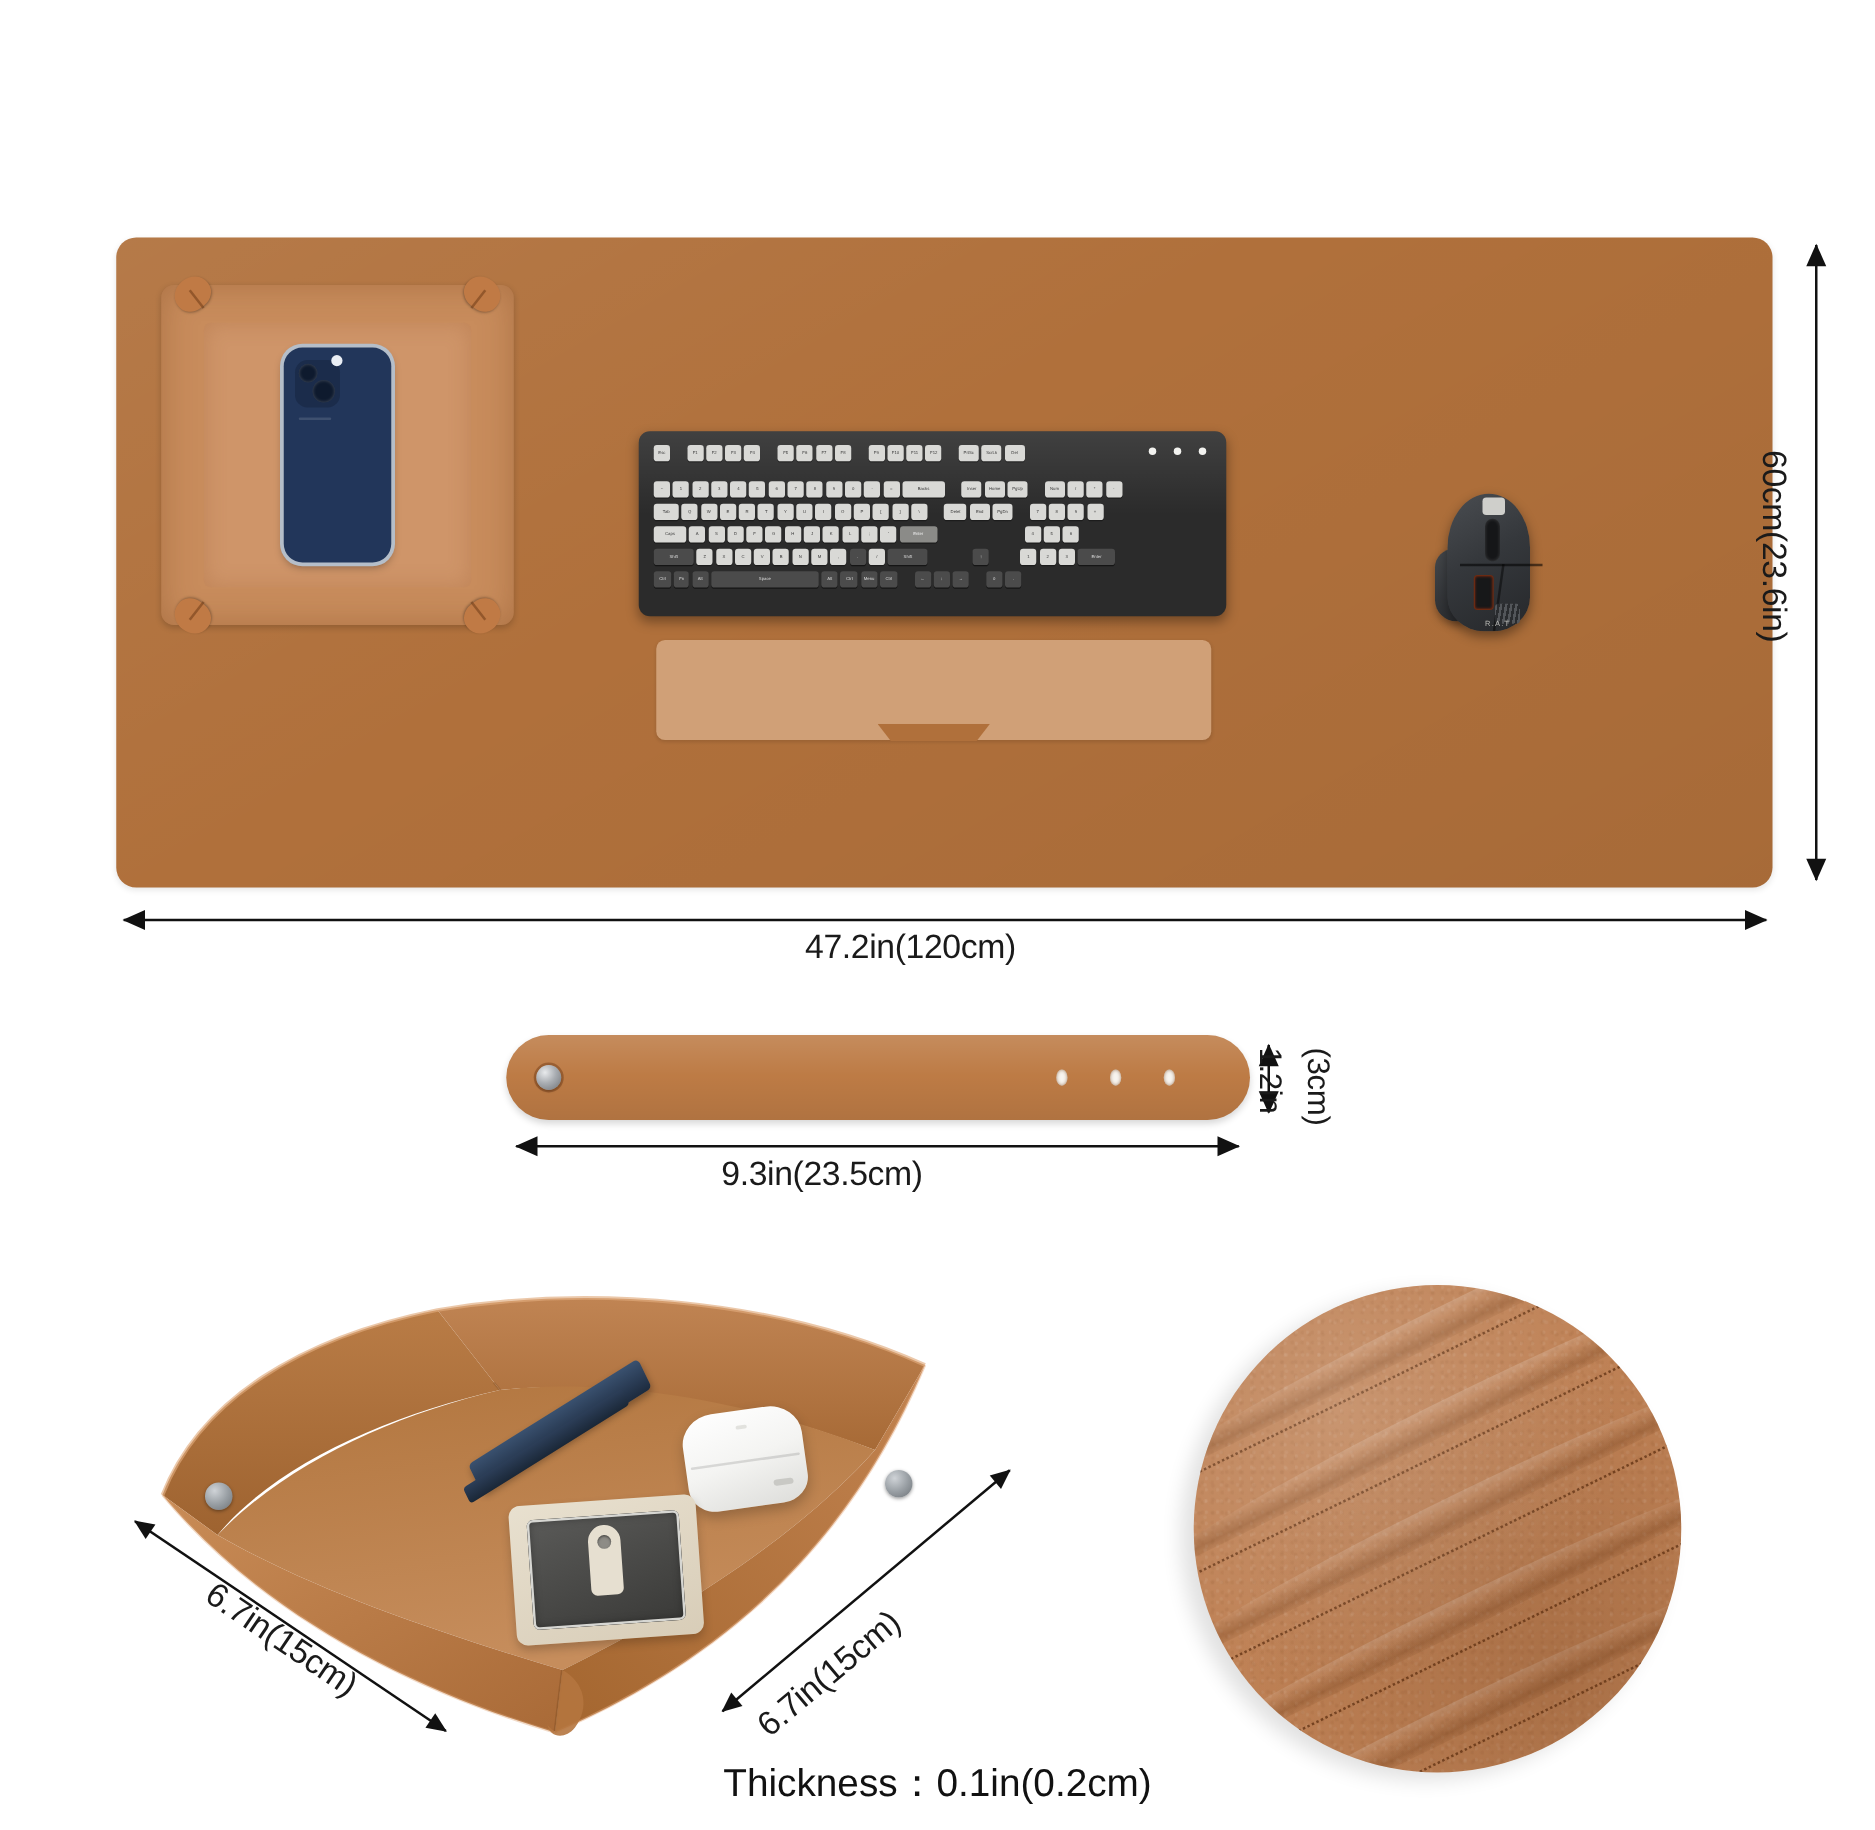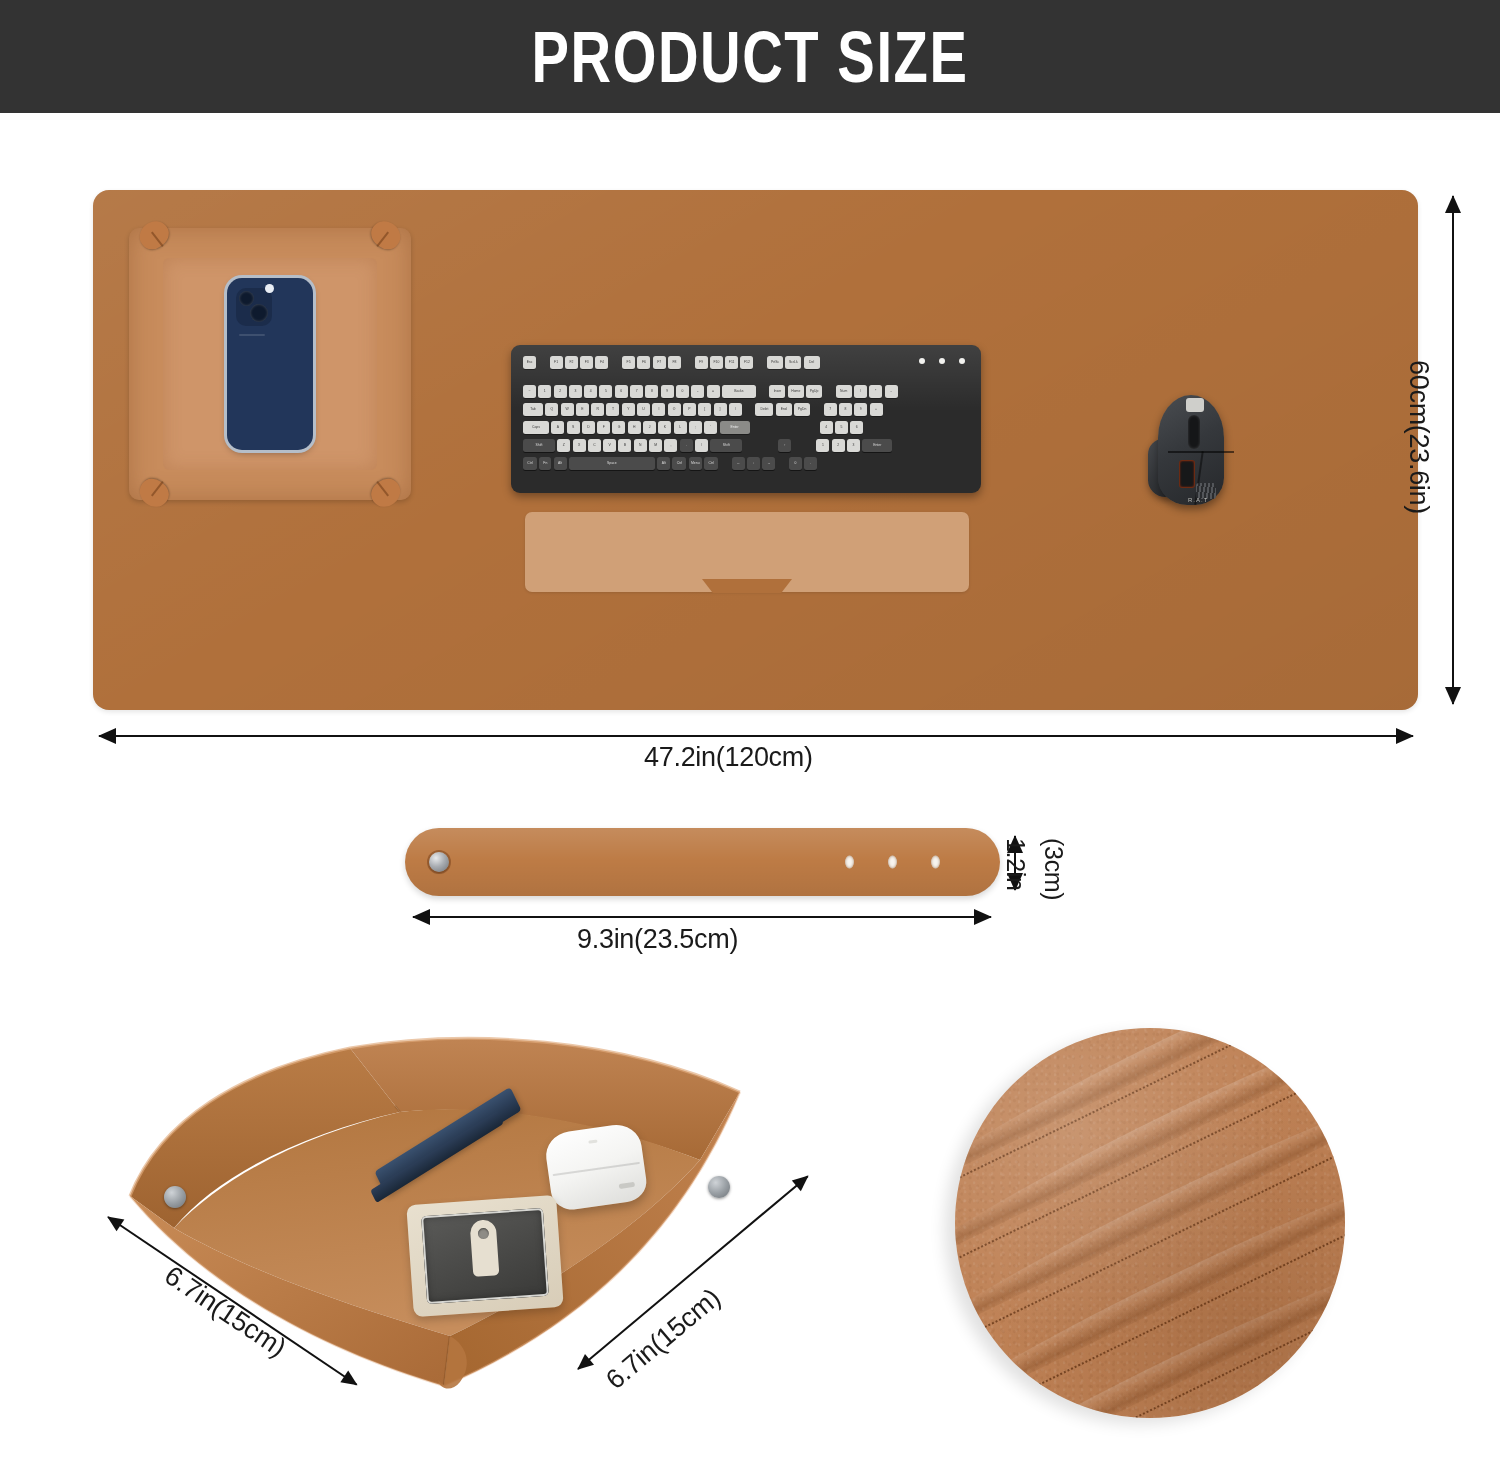--- a/index.html
+++ b/index.html
@@ -310,23 +310,20 @@
   .thickness{
     position:absolute; left:0; top:1406px; width:1500px; text-align:center;
     font-size:31px; color:#111; font-family:"Liberation Sans", sans-serif;
   }
 </style>
 </head>
 <body>
 
 <div id="root">
 
-  <div class="header">
-    <div class="header-title">PRODUCT SIZE</div>
-  </div>
 
   <div class="mat">
     <div class="mat-sheen"></div>
 
     <div class="mat-tray">
       <div class="mat-tray-inner"></div>
       <div class="tray-corner tc-tl">
           <div class="tc-line"></div>
         </div>
       <div class="tray-corner tc-tr">
@@ -616,14 +613,15 @@
     <div class="pleat" style="top:250px; transform:rotate(-26deg);"></div>
     <div class="pleat" style="top:332px; transform:rotate(-26deg);"></div>
     <div class="stitch" style="top:46px;  transform:rotate(-26deg);"></div>
     <div class="stitch" style="top:126px; transform:rotate(-26deg);"></div>
     <div class="stitch" style="top:208px; transform:rotate(-26deg);"></div>
     <div class="stitch" style="top:292px; transform:rotate(-26deg);"></div>
     <div class="stitch" style="top:372px; transform:rotate(-26deg);"></div>
     <div class="cu-shade"></div>
   </div>
 
+  <div class="thickness">Thickness：0.1in(0.2cm)</div>
 
 </div>
 
 </body></html>

